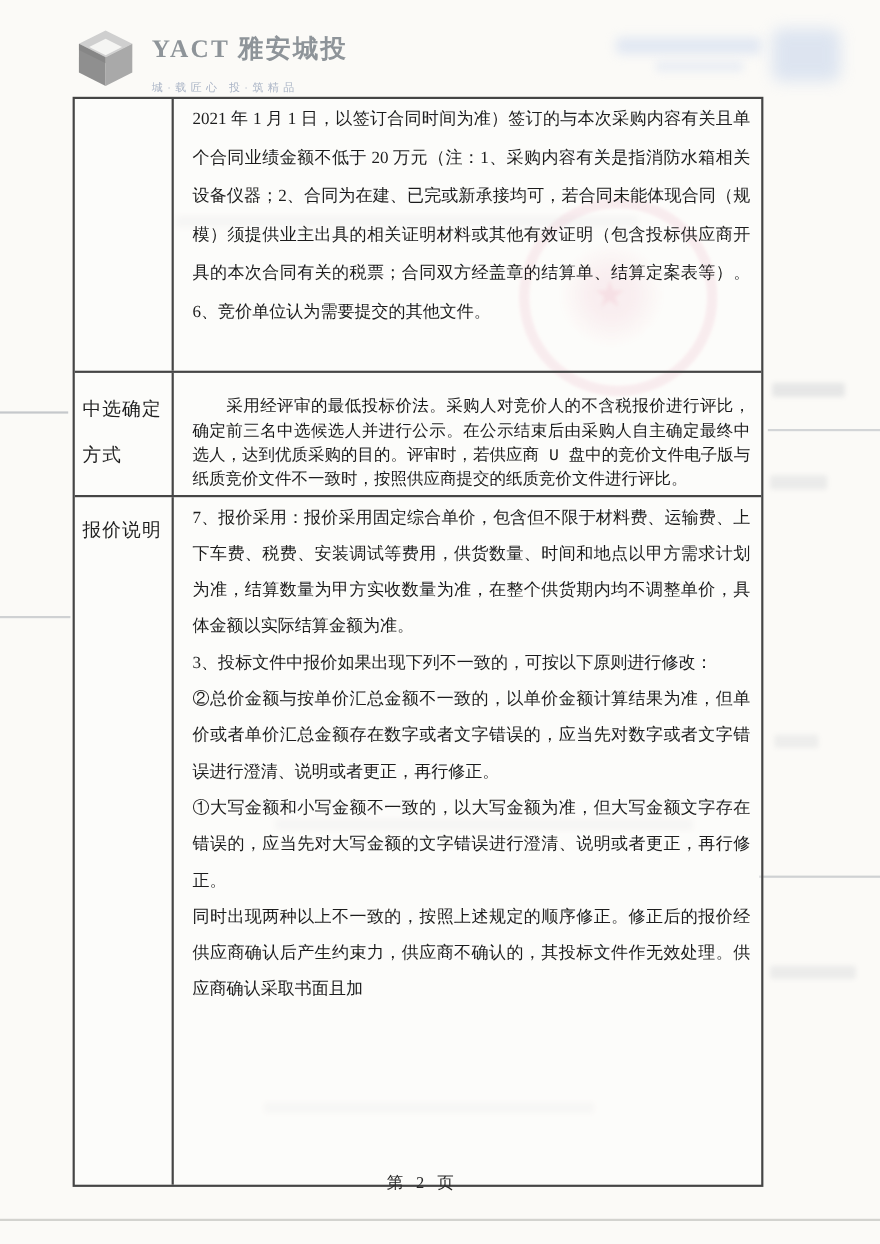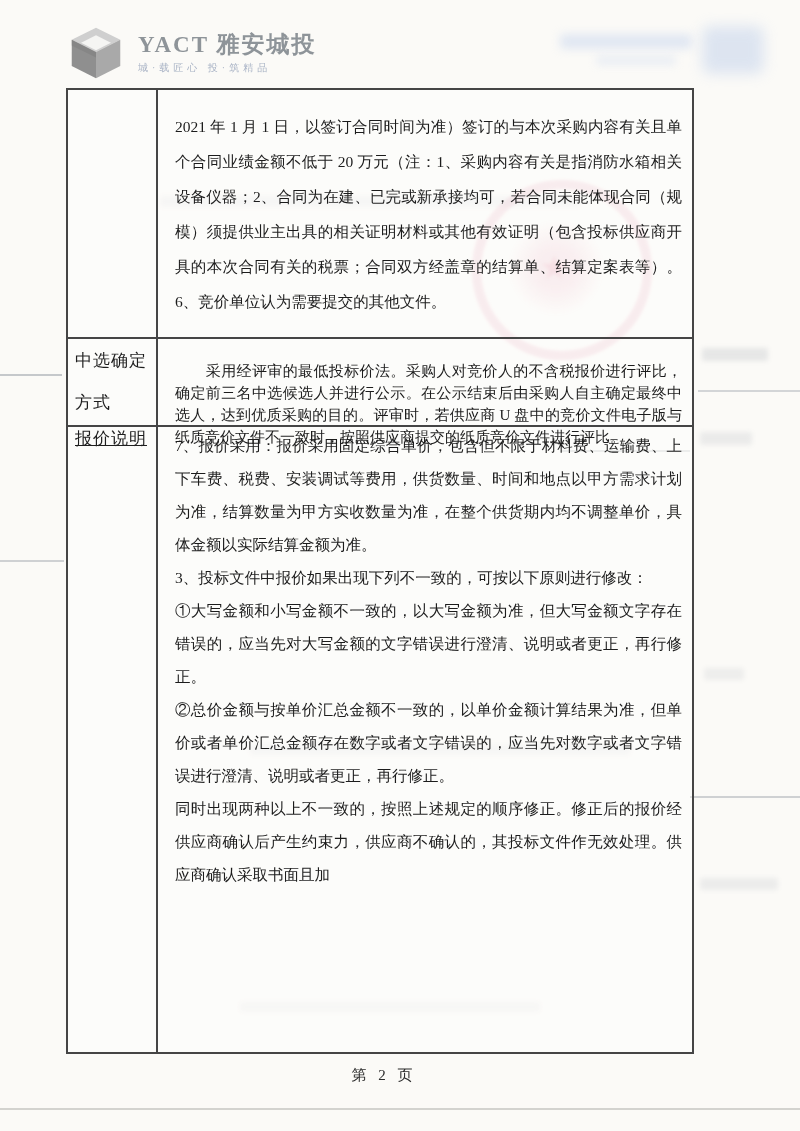--- a/index.html
+++ b/index.html
@@ -14,22 +14,22 @@
 
   
   .logo{position:absolute;left:68px;top:24px;display:flex;align-items:flex-start;gap:14px;}
   .logo-cube{width:56px;height:56px;display:block;}
   .logo-textcol{padding-top:8px;}
   .logo-title{
     font-family:Liberation Serif, serif;
     font-size:23px;font-weight:bold;color:#8e9499;letter-spacing:2px;line-height:1.1;
   }
   .logo-tagline{
-    margin-top:4px;font-size:10px;color:#aab4c6;letter-spacing:4px;
-    font-family:Liberation Serif, serif;
+    margin-top:16px;font-size:10px;color:#aab4c6;letter-spacing:4px;
+    font-family:Liberation Sans, sans-serif;
   }
 
   
   .artifact{position:absolute;pointer-events:none;}
   .ghost-logo-blob{left:702px;top:26px;width:62px;height:48px;background:#b9cbe9;opacity:.45;filter:blur(7px);border-radius:8px;}
   .ghost-logo-text{left:560px;top:34px;width:132px;height:15px;background:#c7d5ee;opacity:.5;filter:blur(5px);border-radius:3px;}
   .ghost-logo-text2{left:596px;top:56px;width:80px;height:9px;background:#d3ddf0;opacity:.45;filter:blur(4px);border-radius:3px;}
   .stamp{
     left:472px;top:180px;width:162px;height:162px;border-radius:50%;
     border:9px solid rgba(226,128,158,.20);filter:blur(1.5px);
@@ -73,28 +73,28 @@
     display:flex;align-items:center;
   }
   .cell.content{
     flex:1;padding:8px 10px 0 17px;
     font-size:15.5px;color:#1c1c1c;
     text-align:justify;
   }
   .para{text-align:justify;}
   
   .t-row:nth-of-type(1){height:247px;}
-  .t-row:nth-of-type(1) .content{line-height:35px;padding-top:19px;}
+  .t-row:nth-of-type(1) .content{line-height:35px;padding-top:1px;}
   
-  .t-row:nth-of-type(2){height:88px;}
+  .t-row:nth-of-type(2){height:113px;font-family:Liberation Mono, monospace;}
   .t-row:nth-of-type(2) .content{line-height:22px;font-size:15px;padding-top:21px;}
   
   .t-row:nth-of-type(3){height:627px;}
   .t-row:nth-of-type(3) .content{line-height:33px;padding-top:2px;}
-  .t-row:nth-of-type(3) .label{align-items:flex-start;line-height:24px;padding-top:0;text-decoration:underline;}
+  .t-row:nth-of-type(3) .label{align-items:flex-start;line-height:24px;padding-top:18px;}
 
   
   .footer{
     position:absolute;left:0;top:1066px;width:768px;text-align:center;
     font-size:15px;color:#2a2a2a;letter-spacing:4px;
   }
 </style>
 </head>
 <body>
 
@@ -148,22 +148,22 @@
       <div class="cell content">
           <div class="para">　　采用经评审的最低投标价法。采购人对竞价人的不含税报价进行评比，确定前三名中选候选人并进行公示。在公示结束后由采购人自主确定最终中选人，达到优质采购的目的。评审时，若供应商 U 盘中的竞价文件电子版与纸质竞价文件不一致时，按照供应商提交的纸质竞价文件进行评比。</div>
         </div>
     </div>
 
     <div class="t-row">
       <div class="cell label">报价说明</div>
       <div class="cell content">
           <div class="para">7、报价采用：报价采用固定综合单价，包含但不限于材料费、运输费、上下车费、税费、安装调试等费用，供货数量、时间和地点以甲方需求计划为准，结算数量为甲方实收数量为准，在整个供货期内均不调整单价，具体金额以实际结算金额为准。</div>
           <div class="para">3、投标文件中报价如果出现下列不一致的，可按以下原则进行修改：</div>
+          <div class="para">②总价金额与按单价汇总金额不一致的，以单价金额计算结果为准，但单价或者单价汇总金额存在数字或者文字错误的，应当先对数字或者文字错误进行澄清、说明或者更正，再行修正。</div>
           <div class="para">①大写金额和小写金额不一致的，以大写金额为准，但大写金额文字存在错误的，应当先对大写金额的文字错误进行澄清、说明或者更正，再行修正。</div>
-          <div class="para">②总价金额与按单价汇总金额不一致的，以单价金额计算结果为准，但单价或者单价汇总金额存在数字或者文字错误的，应当先对数字或者文字错误进行澄清、说明或者更正，再行修正。</div>
           <div class="para">同时出现两种以上不一致的，按照上述规定的顺序修正。修正后的报价经供应商确认后产生约束力，供应商不确认的，其投标文件作无效处理。供应商确认采取书面且加</div>
         </div>
     </div>
   </div>
 
   <div class="footer">第 2 页</div>
 
 </div>
 
 </body></html>

